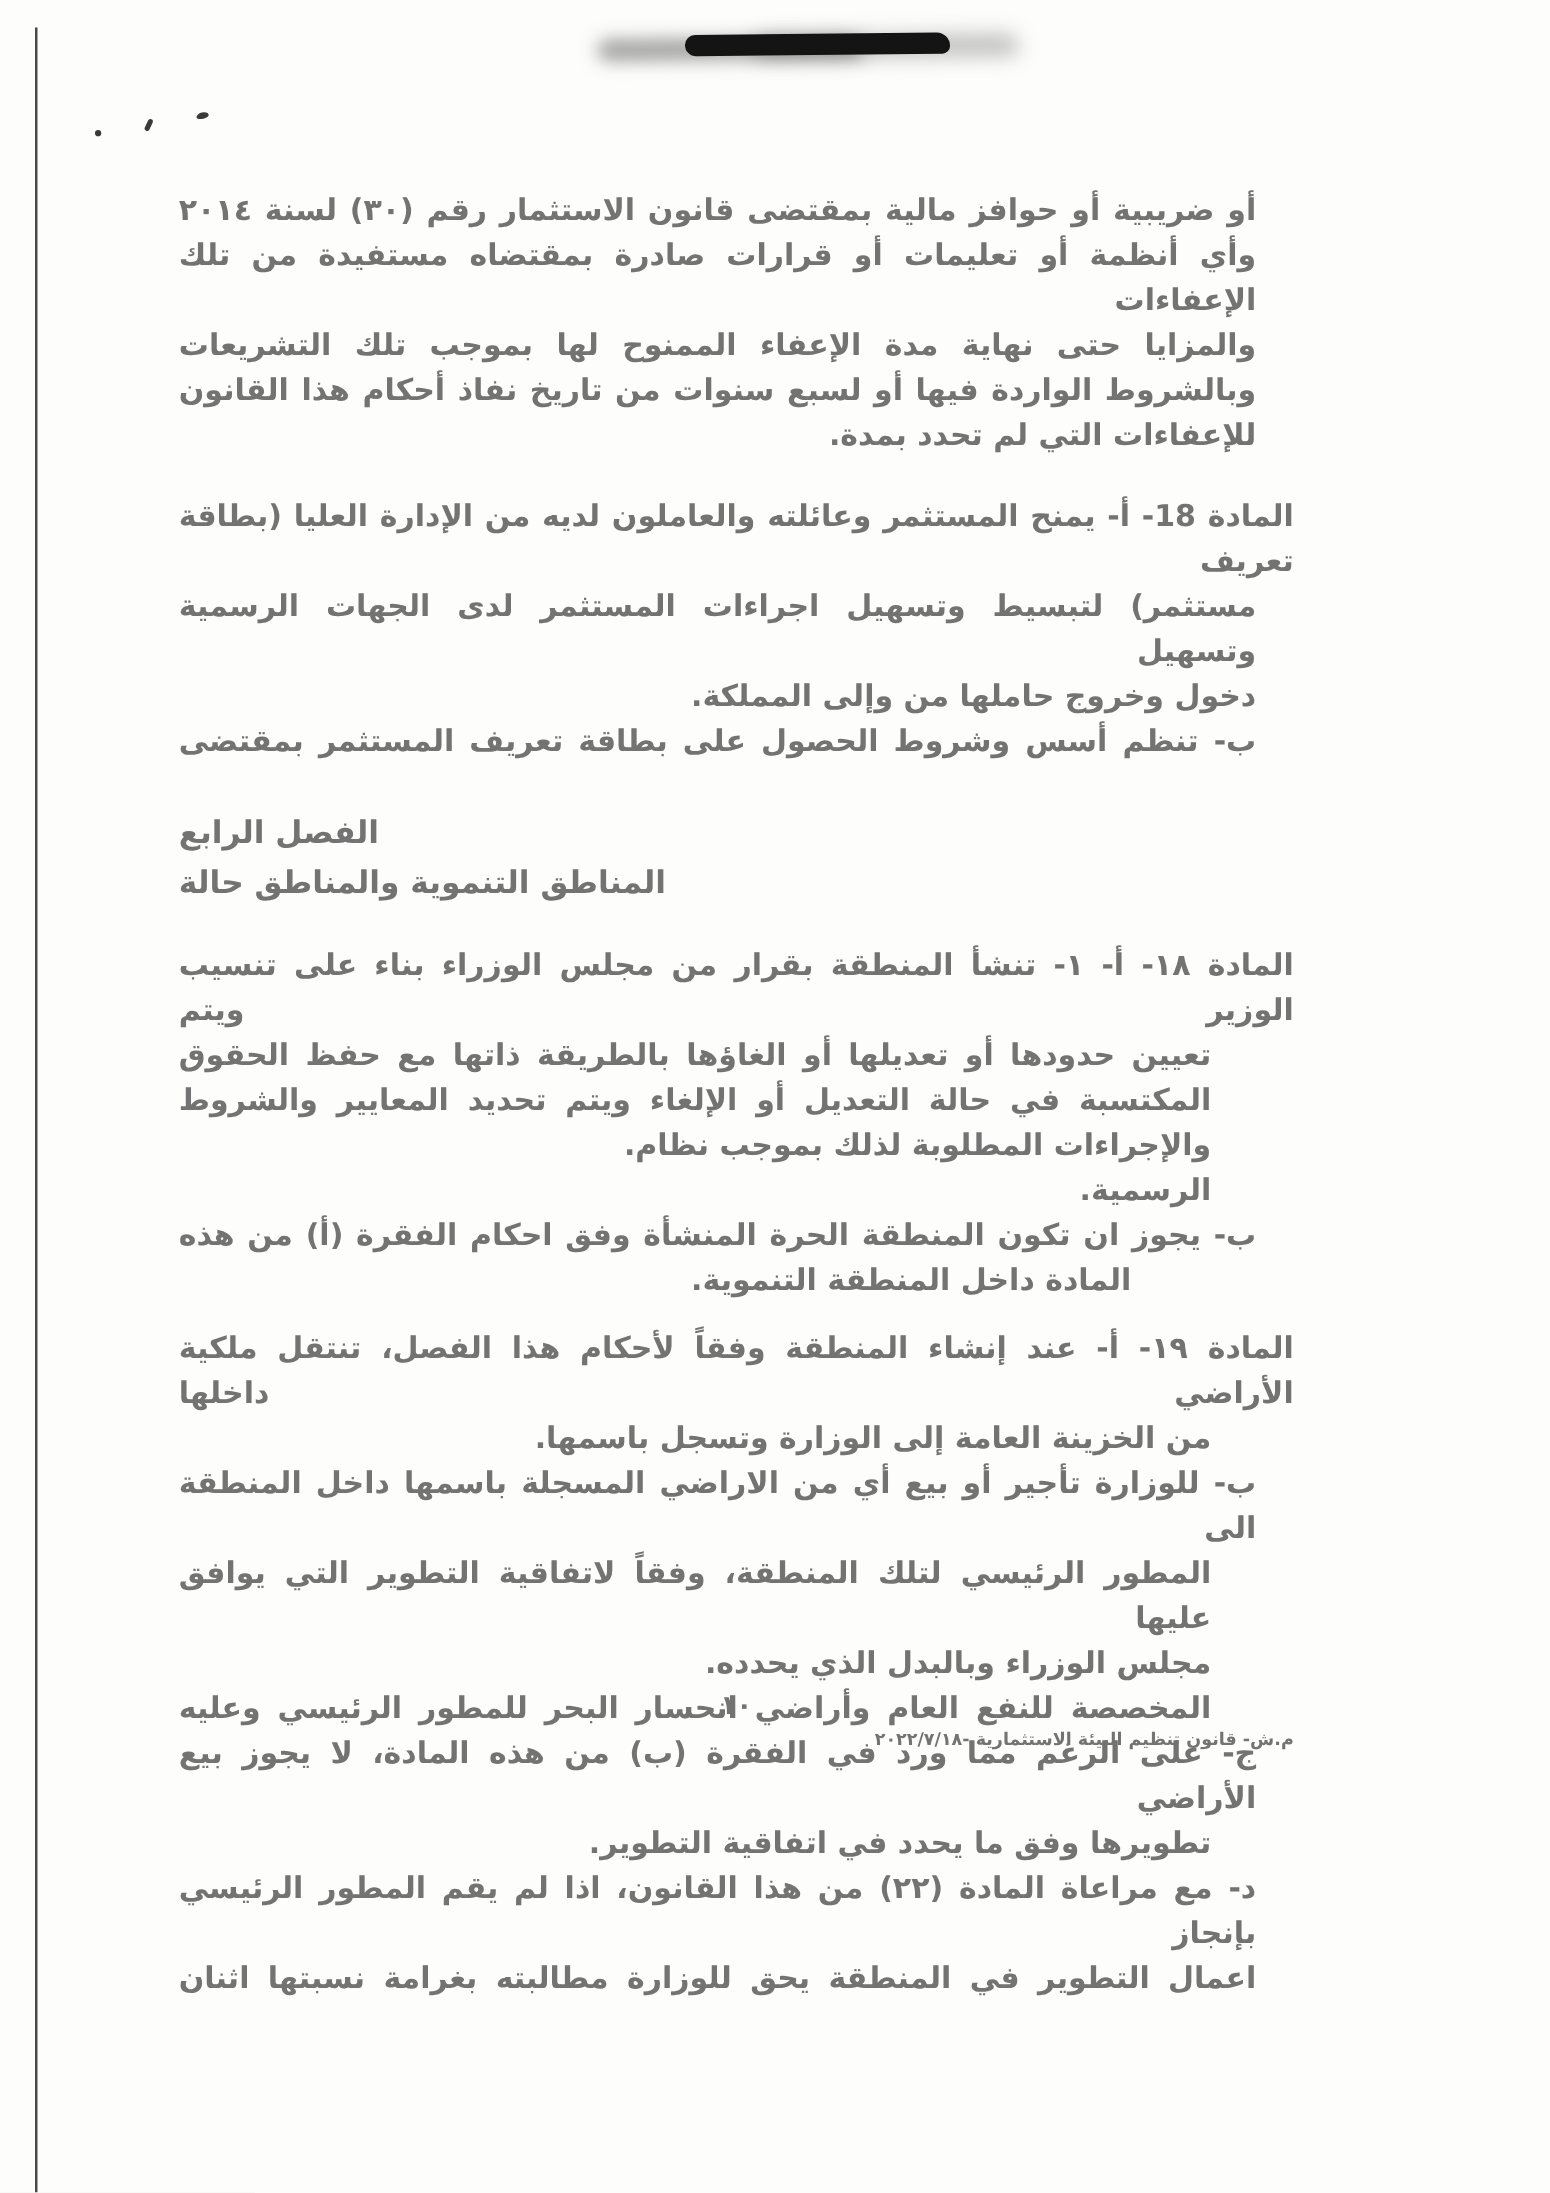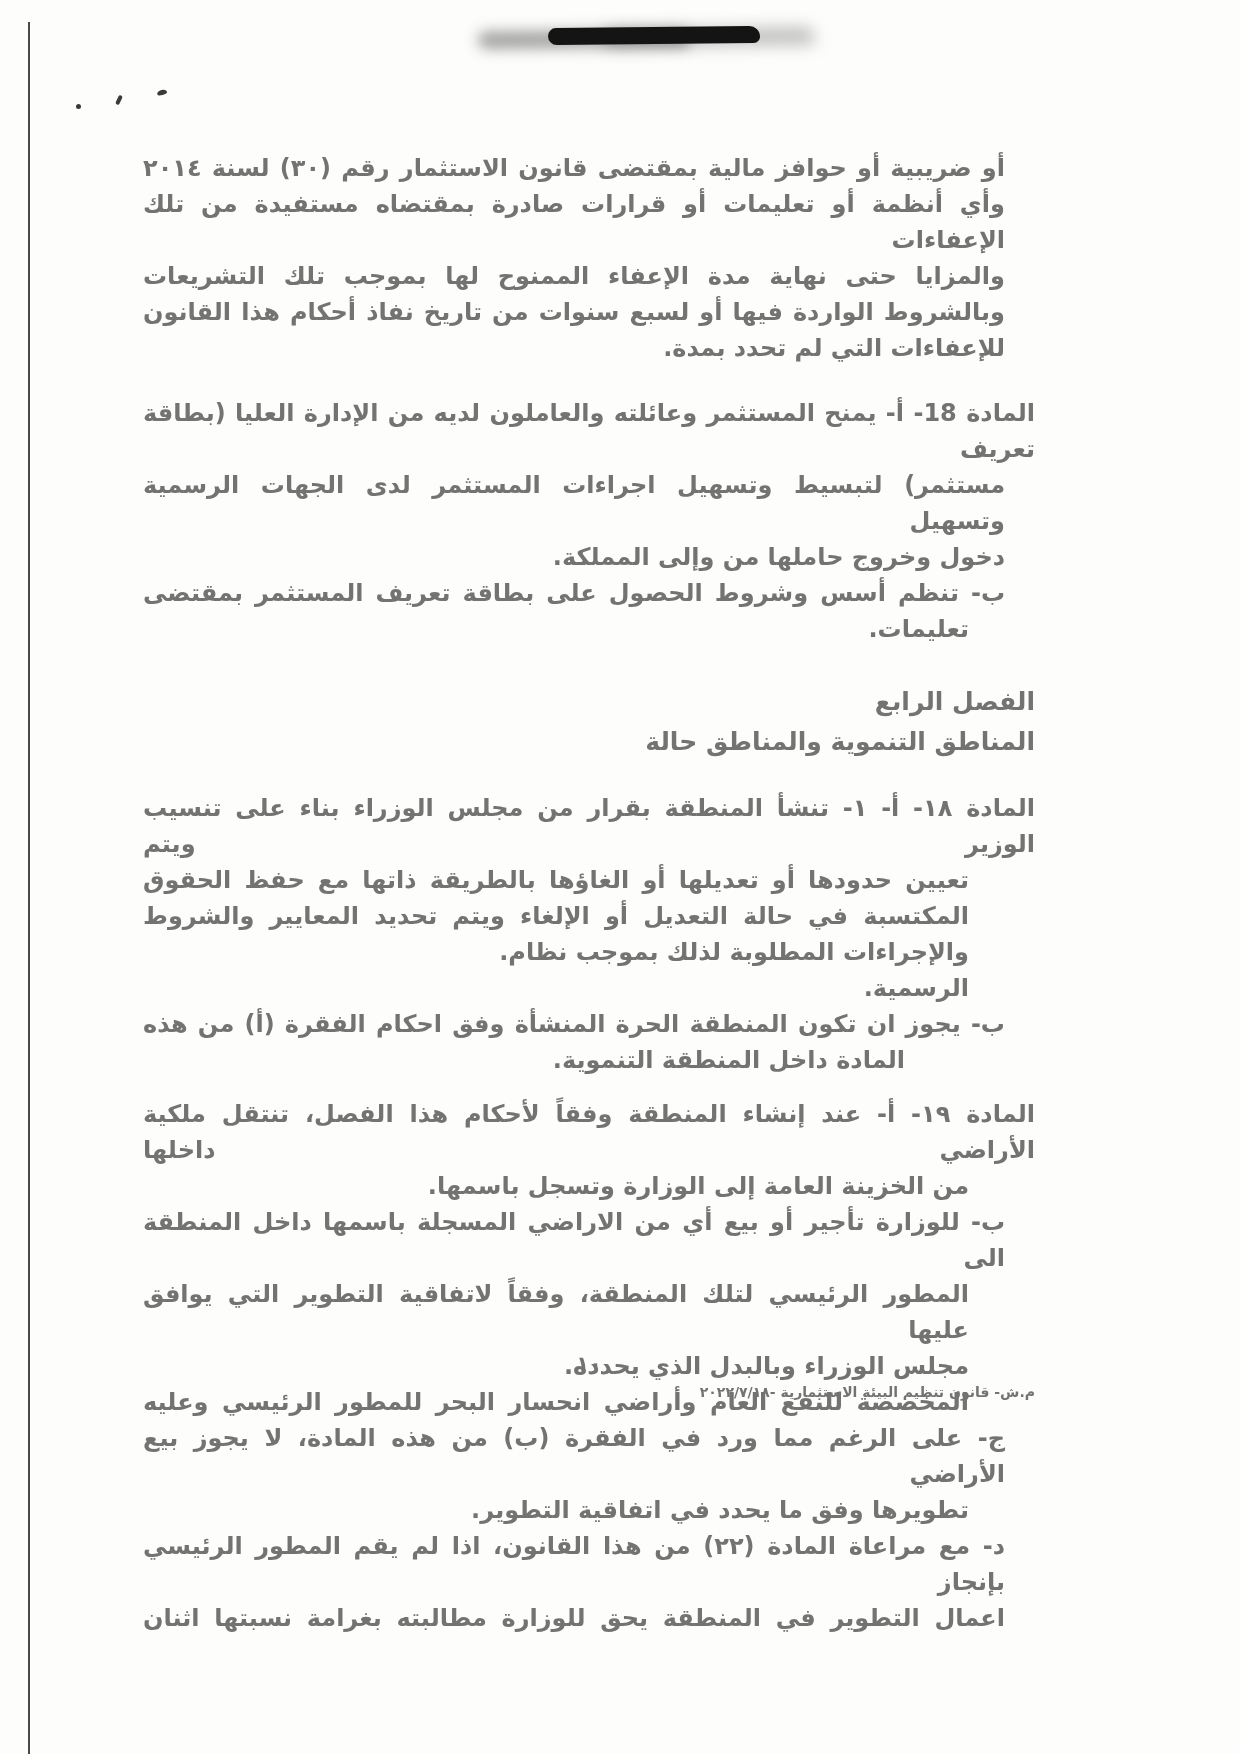--- a/index.html
+++ b/index.html
@@ -47,21 +47,21 @@
     line-height: 36px;
   }
   .line { text-align: right; }
   .j { text-align: justify; text-align-last: justify; }
   .i1 { padding-right: 30px; }
   .i2 { padding-right: 66px; }
   .i3 { padding-right: 130px; }
   .b-intro { margin-bottom: 29px; }
   .b-a17 { margin-bottom: 35px; }
   .b-ch { margin-bottom: 28px; text-align: center; line-height: 40px; font-size: 25px; }
-  .b-ch .line { text-align: right; }
+  .b-ch .line { text-align: left; }
   .b-a18 { margin-bottom: 18px; }
   .page-number {
     position: absolute;
     top: 1352px; right: 205px; width: 892px;
     text-align: center;
     direction: rtl;
     font-weight: 700;
     font-size: 21px;
   }
   .footer-note {
@@ -91,21 +91,20 @@
       <div class="line i1 j">والمزايا حتى نهاية مدة الإعفاء الممنوح لها بموجب تلك التشريعات</div>
       <div class="line i1 j">وبالشروط الواردة فيها أو لسبع سنوات من تاريخ نفاذ أحكام هذا القانون</div>
       <div class="line i1">للإعفاءات التي لم تحدد بمدة.</div>
     </div>
 
     <div class="b-a17">
       <div class="line j">المادة 18- أ- يمنح المستثمر وعائلته والعاملون لديه من الإدارة العليا (بطاقة تعريف</div>
       <div class="line i1 j">مستثمر) لتبسيط وتسهيل اجراءات المستثمر لدى الجهات الرسمية وتسهيل</div>
       <div class="line i1">دخول وخروج حاملها من وإلى المملكة.</div>
       <div class="line i1 j">ب- تنظم أسس وشروط الحصول على بطاقة تعريف المستثمر بمقتضى</div>
-      <div class="line i2">تعليمات.</div>
     </div>
 
     <div class="b-ch">
       <div class="line">الفصل الرابع</div>
       <div class="line">المناطق التنموية والمناطق حالة</div>
     </div>
 
     <div class="b-a18">
       <div class="line j">المادة ١٨- أ- ١- تنشأ المنطقة بقرار من مجلس الوزراء بناء على تنسيب الوزير ويتم</div>
       <div class="line i2 j">تعيين حدودها أو تعديلها أو الغاؤها بالطريقة ذاتها مع حفظ الحقوق</div>

